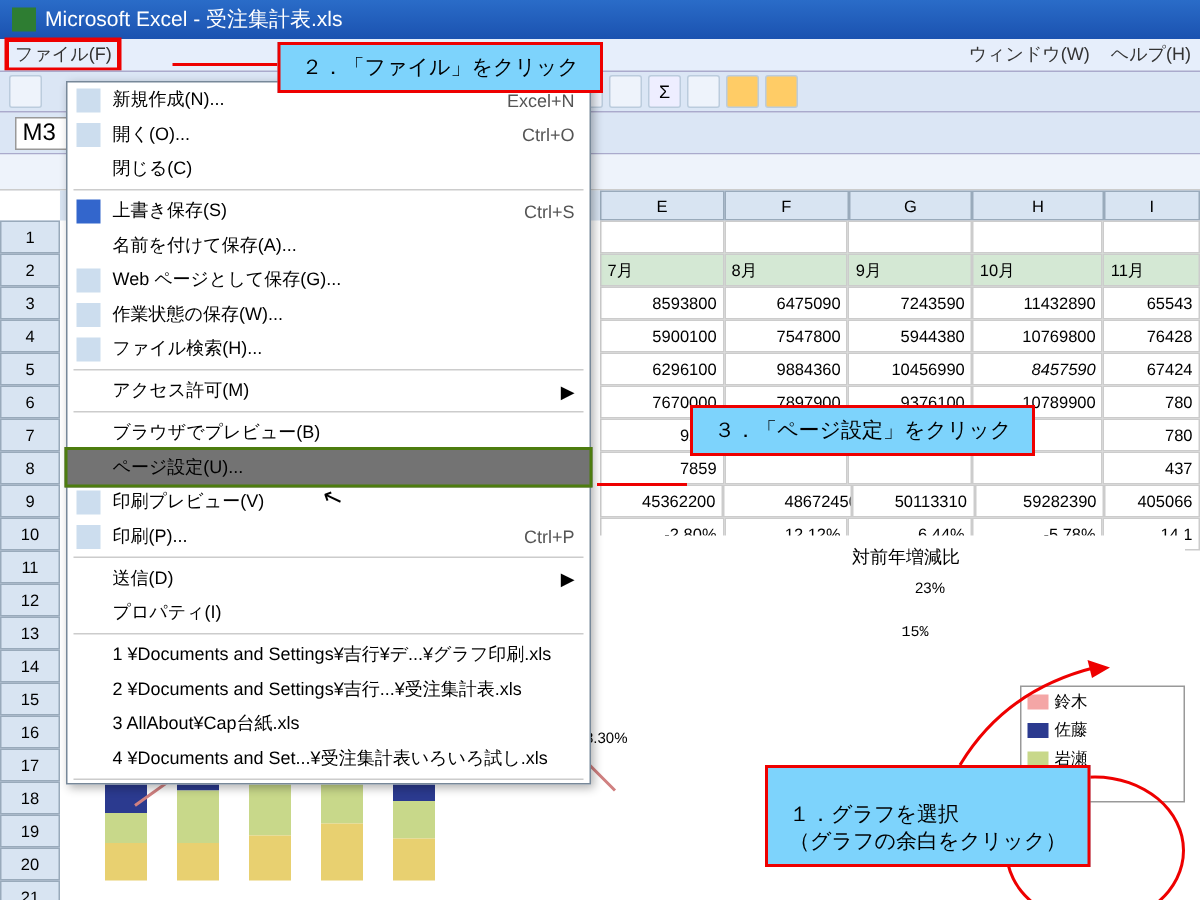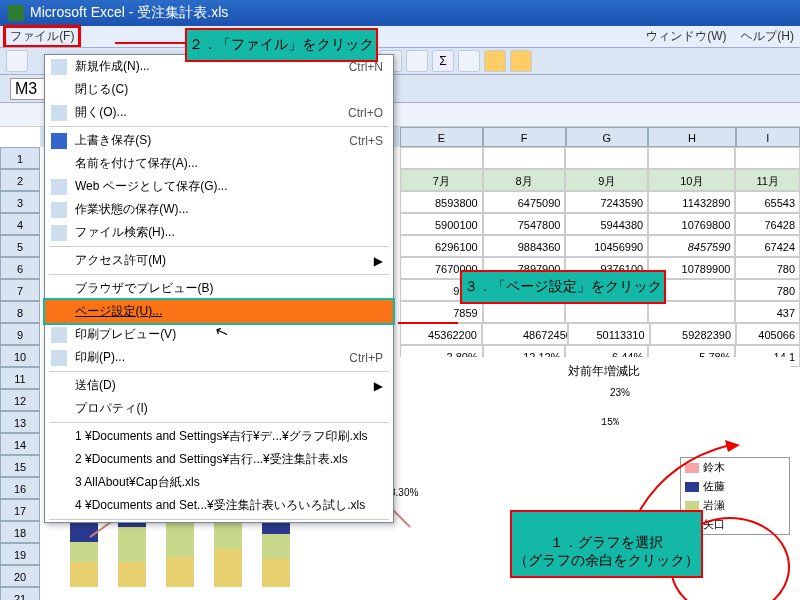--- a/index.html
+++ b/index.html
@@ -14,40 +14,40 @@
 .formula-row { background:#eef3fb; height:24px; border-bottom:1px solid #ccc; display:flex; align-items:center; font-size:11px; }
 .name-box { width:50px; border:1px solid #999; background:#fff; margin-left:4px; padding:1px 4px; }
 .sheet-area { position:relative; height:480px; }
 .col-headers { display:flex; position:absolute; left:40px; top:0; right:0; background:#d8e4f2; font-size:11px; }
 .col-headers div { border:1px solid #9ab; text-align:center; height:20px; line-height:20px; }
 .row-headers { position:absolute; left:0; top:20px; width:40px; background:#d8e4f2; font-size:11px; }
 .row-headers div { border:1px solid #9ab; text-align:center; height:22px; line-height:22px; }
 .grid { position:absolute; left:40px; top:20px; right:0; font-size:11px; }
 .grid .r { display:flex; }
 .grid .c { border:1px solid #ccc; height:22px; line-height:22px; text-align:right; padding:0 4px; overflow:hidden; }
-.grid .hdr { background:#d4e8d4; text-align:center; }
+.grid .hdr { background:#d4e8d4; text-align:left; }
 .chart-area { position:absolute; left:40px; top:230px; right:10px; height:240px; background:#fff; }
 .chart-title { font-size:12px; position:absolute; }
 .chart-bars { position:absolute; left:30px; right:150px; top:60px; bottom:10px; display:flex; align-items:flex-end; gap:20px; }
 .chart-bars .bg { width:28px; position:relative; }
 .chart-bars .seg { width:100%; }
 .legend { position:absolute; right:0; top:100px; width:110px; border:1px solid #999; font-size:11px; background:#fff; }
 .legend div { display:flex; align-items:center; gap:4px; padding:2px 4px; }
 .legend .sw { width:14px; height:10px; }
 .data-label { position:absolute; font-size:10px; }
 
 .dropdown { position:absolute; left:44px; top:54px; width:350px; background:#fff; border:1px solid #789; box-shadow:2px 2px 6px rgba(0,0,0,.3); font-size:12px; z-index:100; }
 .dropdown .mi { display:flex; align-items:center; padding:3px 8px 3px 30px; position:relative; cursor:default; }
-.dropdown .mi.sel { background:#f97316; border:2px solid #14b8a6; margin:-2px;text-decoration:underline; }
+.dropdown .mi.sel { background:#737373; border:2px solid #4d7c0f; margin:-2px; }
 .dropdown .sep { height:1px; background:#ccc; margin:2px 4px; }
 .dropdown .sc { position:absolute; right:10px; color:#555; }
 .dropdown .arrow { position:absolute; right:10px; }
 .dropdown .ico { position:absolute; left:6px; width:16px; height:16px; background:#cde; }
 
-.callout { position:absolute; background:#14b8a6; border:2px solid #e00; padding:6px 2px; font-size:14px; z-index:200;text-align:center; }
+.callout { position:absolute; background:#7dd3fc; border:2px solid #e00; padding:6px 14px; font-size:14px; z-index:200; }
 .arrow-line { position:absolute; background:#e00; height:2px; z-index:140; }
 .cursor-ptr { position:absolute; left:215px; top:322px; z-index:300; font-size:16px; transform:rotate(-20deg); }
 .red-circle { position:absolute; border:2px solid #e00; border-radius:50%; width:120px; height:100px; right:10px; top:390px; z-index:50; }
 </style>
 </head>
 <body>
 
 <div class="titlebar">
   <span class="xicon"></span>
   <span>Microsoft Excel - 受注集計表.xls</span>
@@ -251,29 +251,29 @@
       <circle cx="260" cy="50" r="4" fill="#d04040"></circle>
     </svg>
   </div>
   <div class="red-circle"></div>
 </div>
 
 <div class="dropdown">
   <div class="mi">
       <span class="ico"></span>
       <span>新規作成(N)...</span>
-      <span class="sc">Ctrl+N</span>
-    </div>
-  <div class="mi">
-      <span>閉じる(C)</span>
+      <span class="sc">Excel+N</span>
     </div>
   <div class="mi">
       <span class="ico"></span>
       <span>開く(O)...</span>
       <span class="sc">Ctrl+O</span>
+    </div>
+  <div class="mi">
+      <span>閉じる(C)</span>
     </div>
   <div class="sep"></div>
   <div class="mi">
       <span class="ico" style="background:#36c"></span>
       <span>上書き保存(S)</span>
       <span class="sc">Ctrl+S</span>
     </div>
   <div class="mi">
       <span>名前を付けて保存(A)...</span>
     </div>

